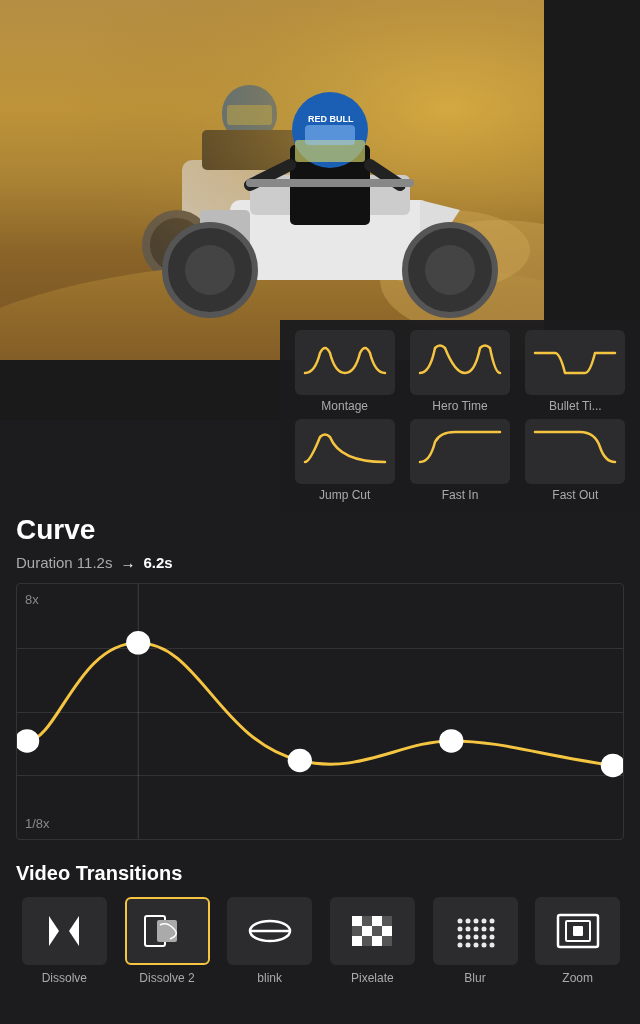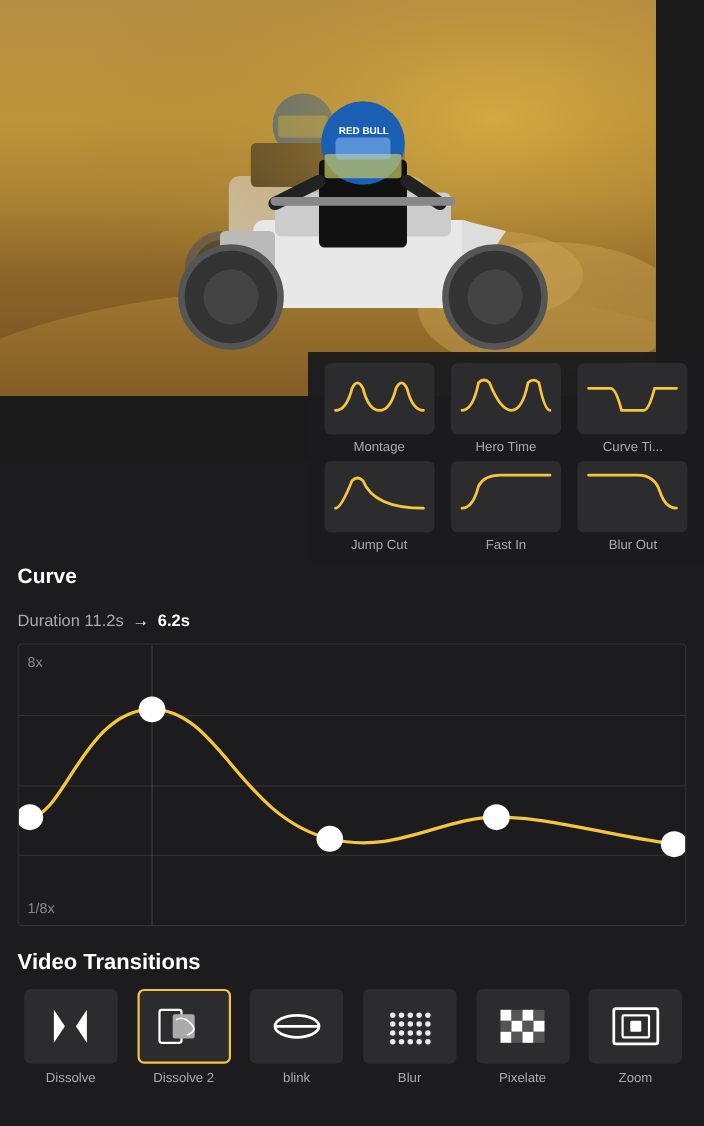--- a/index.html
+++ b/index.html
@@ -7,21 +7,21 @@
       width: 640px;
       height: 1024px;
       overflow: hidden;
       background: #1a1a1a;
       font-family: -apple-system, BlinkMacSystemFont, 'Helvetica Neue', Arial, sans-serif;
       color: #fff;
     }
 
     
     #video-preview {
-      width: 596px;
+      width: 544px;
       height: 360px;
       position: relative;
       overflow: hidden;
       background: #fde047;
     }
     .atv-scene {
       width: 100%;
       height: 100%;
       position: relative;
       background: linear-gradient(180deg, #c8a050 0%, #d4a840 30%, #b8903a 50%, #8a6428 70%, #6a4820 100%);
@@ -183,24 +183,24 @@
       text-align: center;
     }
 
     
     #curve-editor {
       padding: 16px 16px 8px 16px;
       flex-shrink: 0;
       margin-top: 80px;
     }
     #curve-title {
-      font-size: 19px;
+      font-size: 28px;
       font-weight: 600;
       color: #fff;
-      margin-bottom: 20px;
+      margin-bottom: 8px;
     }
     #curve-duration {
       font-size: 15px;
       color: #aaa;
       display: flex;
       align-items: center;
       gap: 8px;
       margin-bottom: 12px;
     }
     #curve-duration .arrow {
@@ -374,21 +374,21 @@
           </svg>
         </div>
         <span class="curve-label">Hero Time</span>
       </div>
       <div class="curve-item">
         <div class="curve-thumbnail">
           <svg viewBox="0 0 90 50" xmlns="http://www.w3.org/2000/svg">
             <path d="M5,15 L25,15 Q30,15 35,35 L55,35 Q60,35 65,15 L85,15" fill="none" stroke="#f5c542" stroke-width="2.5" stroke-linecap="round" stroke-linejoin="round"></path>
           </svg>
         </div>
-        <span class="curve-label">Curve Ti...</span>
+        <span class="curve-label">Bullet Ti...</span>
       </div>
     </div>
 
     <div class="curves-row">
       <div class="curve-item">
         <div class="curve-thumbnail">
           <svg viewBox="0 0 90 50" xmlns="http://www.w3.org/2000/svg">
             <path d="M5,35 Q10,35 20,10 Q25,5 30,10 Q40,35 85,35" fill="none" stroke="#f5c542" stroke-width="2.5" stroke-linecap="round"></path>
           </svg>
         </div>
@@ -401,21 +401,21 @@
           </svg>
         </div>
         <span class="curve-label">Fast In</span>
       </div>
       <div class="curve-item">
         <div class="curve-thumbnail">
           <svg viewBox="0 0 90 50" xmlns="http://www.w3.org/2000/svg">
             <path d="M5,5 L50,5 Q65,5 70,20 Q75,35 85,35" fill="none" stroke="#f5c542" stroke-width="2.5" stroke-linecap="round"></path>
           </svg>
         </div>
-        <span class="curve-label">Blur Out</span>
+        <span class="curve-label">Fast Out</span>
       </div>
     </div>
   </div>
 </div>
 
 <div id="bottom-panel" style="position:absolute; top:420px; left:0; right:0; bottom:0; background:#1c1c1e; overflow-y:auto;">
 
   <div id="curve-editor" style="padding: 14px 16px 8px 16px;">
     <div id="curve-title">Curve</div>
     <div id="curve-duration">
@@ -476,20 +476,41 @@
       <div class="transition-item">
         <div class="transition-icon">
           <svg width="50" height="40" viewBox="0 0 50 40">
 
             <ellipse cx="25" cy="20" rx="20" ry="10" fill="none" stroke="#fff" stroke-width="2.5"></ellipse>
 
             <line x1="5" y1="20" x2="45" y2="20" stroke="#fff" stroke-width="2.5"></line>
           </svg>
         </div>
         <span class="transition-label">blink</span>
+      </div>
+
+      <div class="transition-item">
+        <div class="transition-icon">
+          <svg width="50" height="40" viewBox="0 0 50 40">
+
+            <rect x="5" y="5" width="10" height="10" fill="#fff"></rect>
+              <rect x="15" y="5" width="10" height="10" fill="#555"></rect>
+            <rect x="25" y="5" width="10" height="10" fill="#fff"></rect>
+              <rect x="35" y="5" width="10" height="10" fill="#555"></rect>
+            <rect x="5" y="15" width="10" height="10" fill="#555"></rect>
+              <rect x="15" y="15" width="10" height="10" fill="#fff"></rect>
+            <rect x="25" y="15" width="10" height="10" fill="#555"></rect>
+              <rect x="35" y="15" width="10" height="10" fill="#fff"></rect>
+            <rect x="5" y="25" width="10" height="10" fill="#fff"></rect>
+              <rect x="15" y="25" width="10" height="10" fill="#555"></rect>
+            <rect x="25" y="25" width="10" height="10" fill="#fff"></rect>
+              <rect x="35" y="25" width="10" height="10" fill="#555"></rect>
+          </svg>
+        </div>
+        <span class="transition-label">Pixelate</span>
       </div>
 
       <div class="transition-item">
         <div class="transition-icon">
           <svg width="50" height="40" viewBox="0 0 50 40">
 
             <g fill="#fff" opacity="0.9">
               <circle cx="10" cy="10" r="2.5"></circle>
                 <circle cx="18" cy="10" r="2.5"></circle>
                 <circle cx="26" cy="10" r="2.5"></circle>
@@ -513,41 +534,20 @@
             </g>
           </svg>
         </div>
         <span class="transition-label">Blur</span>
       </div>
 
       <div class="transition-item">
         <div class="transition-icon">
           <svg width="50" height="40" viewBox="0 0 50 40">
 
-            <rect x="5" y="5" width="10" height="10" fill="#fff"></rect>
-              <rect x="15" y="5" width="10" height="10" fill="#555"></rect>
-            <rect x="25" y="5" width="10" height="10" fill="#fff"></rect>
-              <rect x="35" y="5" width="10" height="10" fill="#555"></rect>
-            <rect x="5" y="15" width="10" height="10" fill="#555"></rect>
-              <rect x="15" y="15" width="10" height="10" fill="#fff"></rect>
-            <rect x="25" y="15" width="10" height="10" fill="#555"></rect>
-              <rect x="35" y="15" width="10" height="10" fill="#fff"></rect>
-            <rect x="5" y="25" width="10" height="10" fill="#fff"></rect>
-              <rect x="15" y="25" width="10" height="10" fill="#555"></rect>
-            <rect x="25" y="25" width="10" height="10" fill="#fff"></rect>
-              <rect x="35" y="25" width="10" height="10" fill="#555"></rect>
-          </svg>
-        </div>
-        <span class="transition-label">Pixelate</span>
-      </div>
-
-      <div class="transition-item">
-        <div class="transition-icon">
-          <svg width="50" height="40" viewBox="0 0 50 40">
-
             <rect x="5" y="4" width="40" height="32" rx="2" fill="none" stroke="#fff" stroke-width="2.5"></rect>
             <rect x="13" y="10" width="24" height="20" rx="1" fill="none" stroke="#fff" stroke-width="2"></rect>
             <rect x="20" y="15" width="10" height="10" rx="1" fill="#fff"></rect>
           </svg>
         </div>
         <span class="transition-label">Zoom</span>
       </div>
 
     </div>
   </div>

